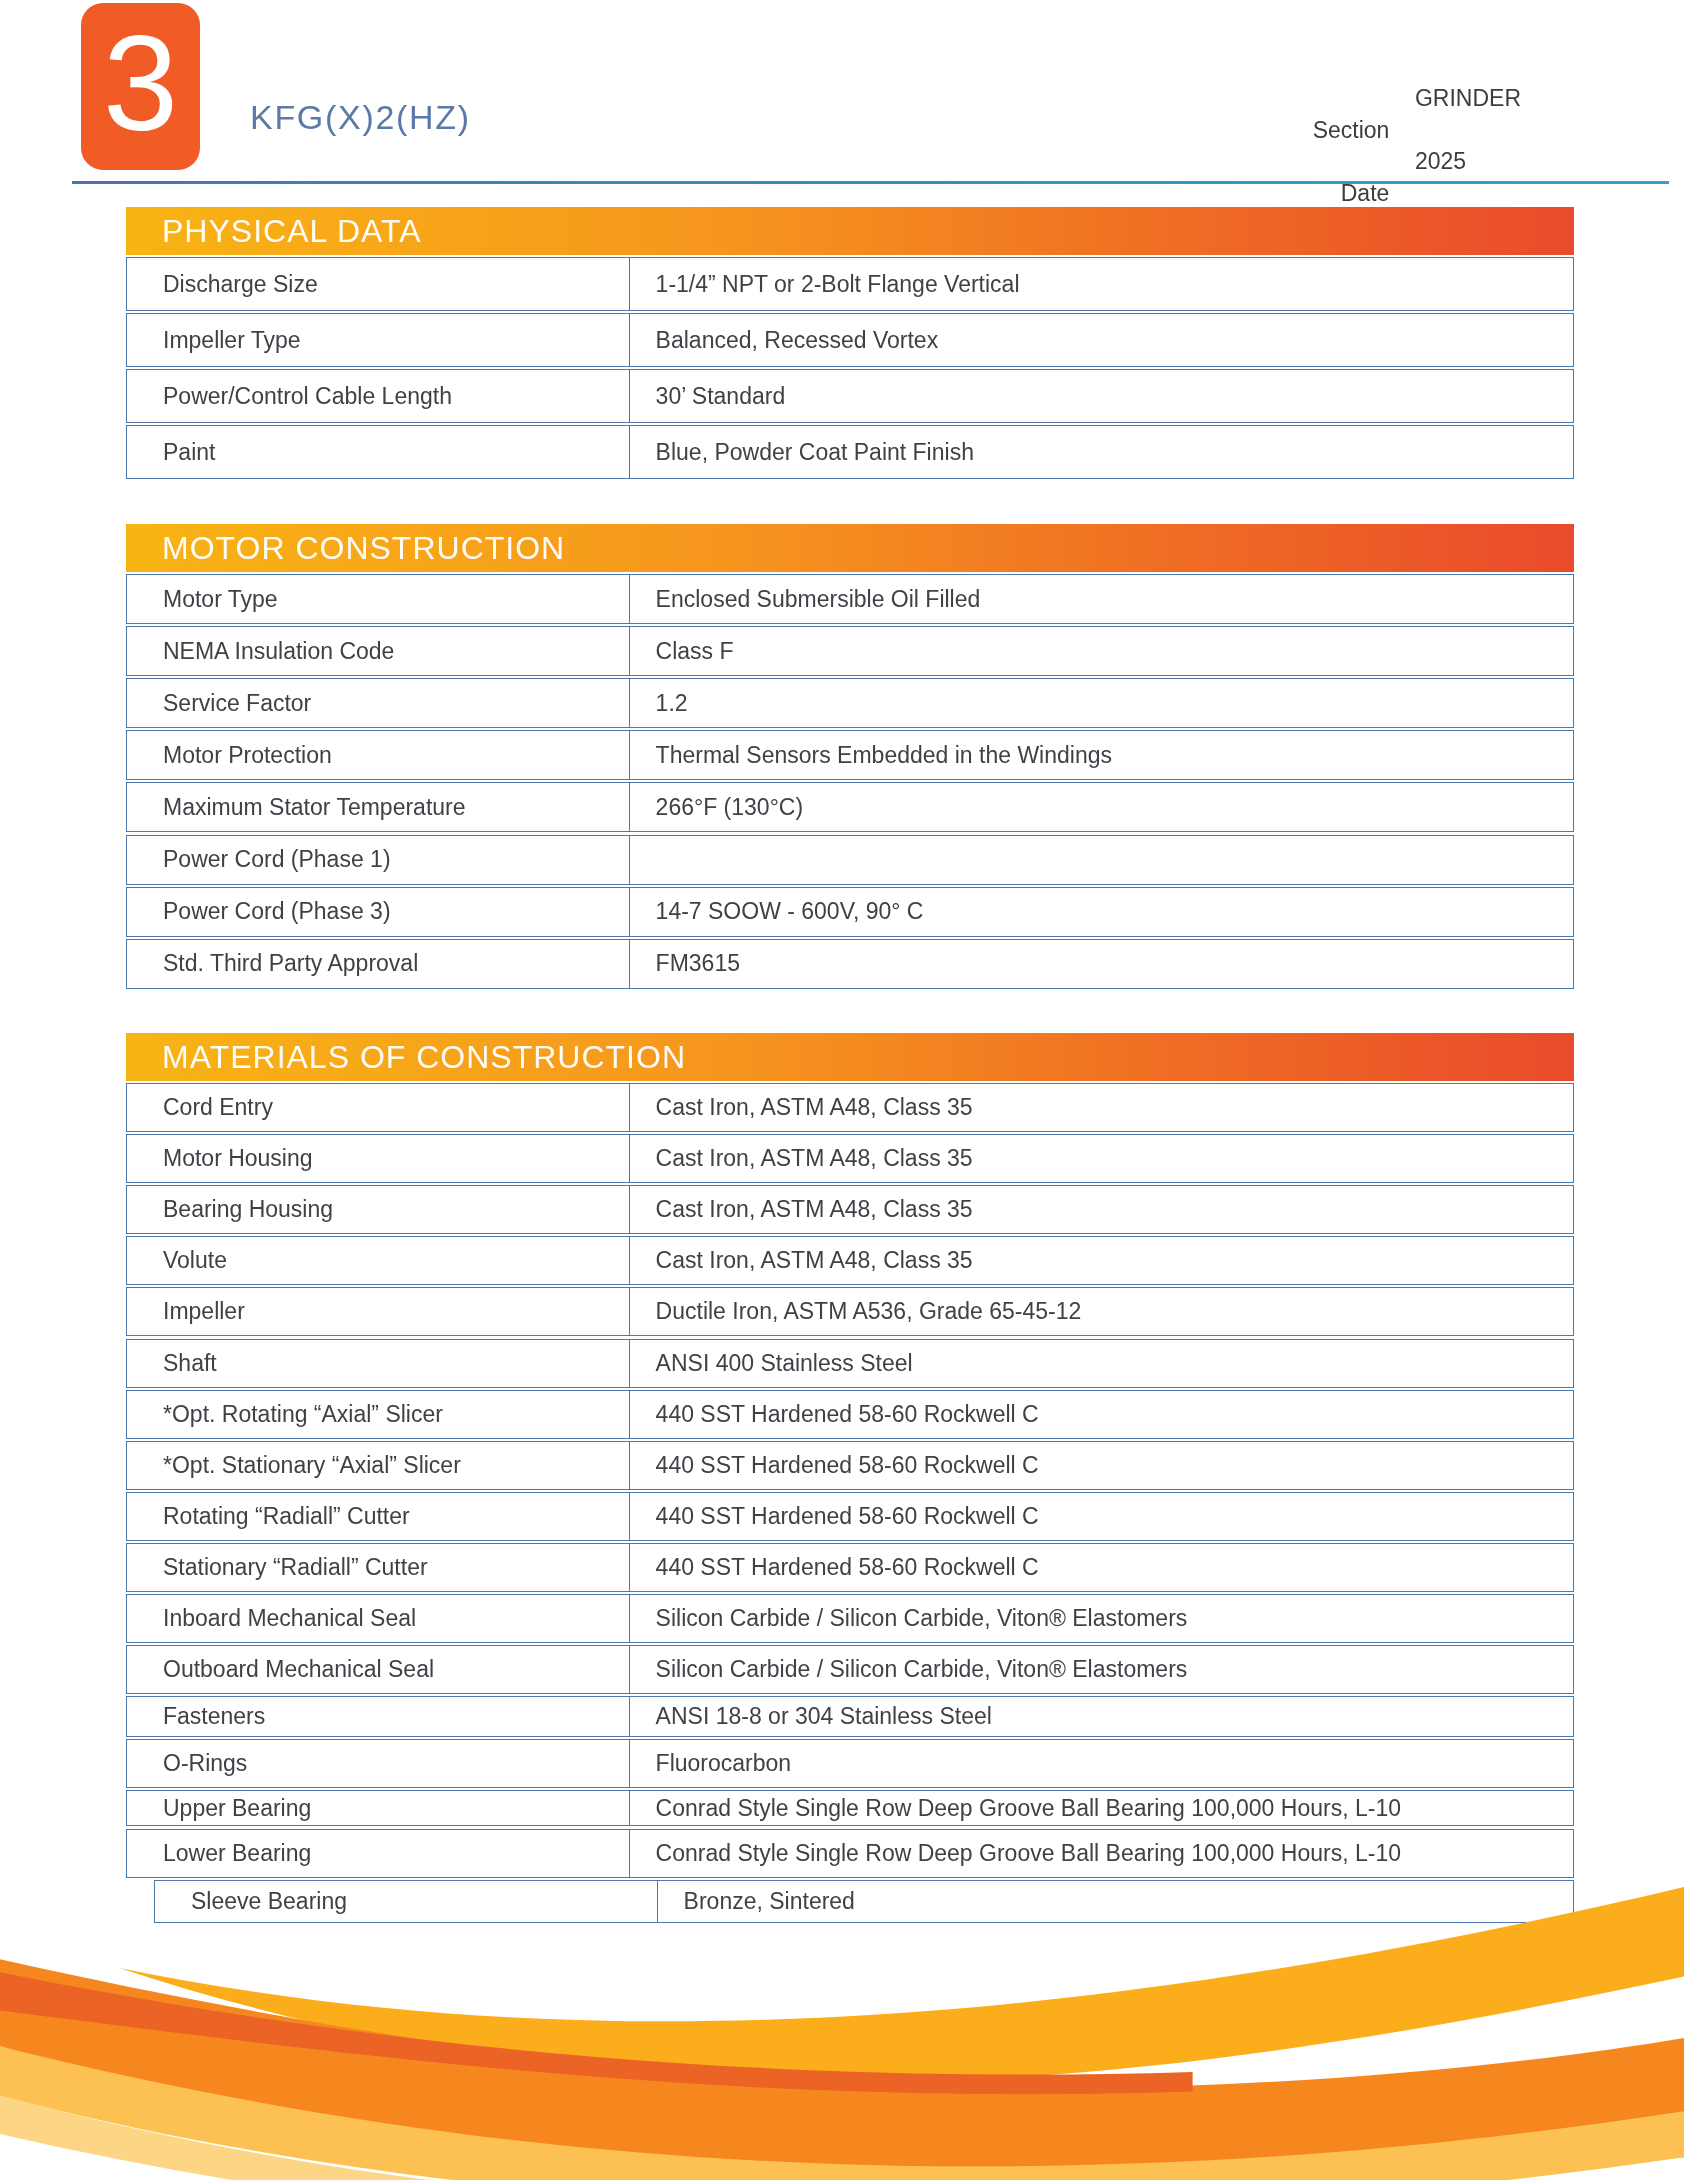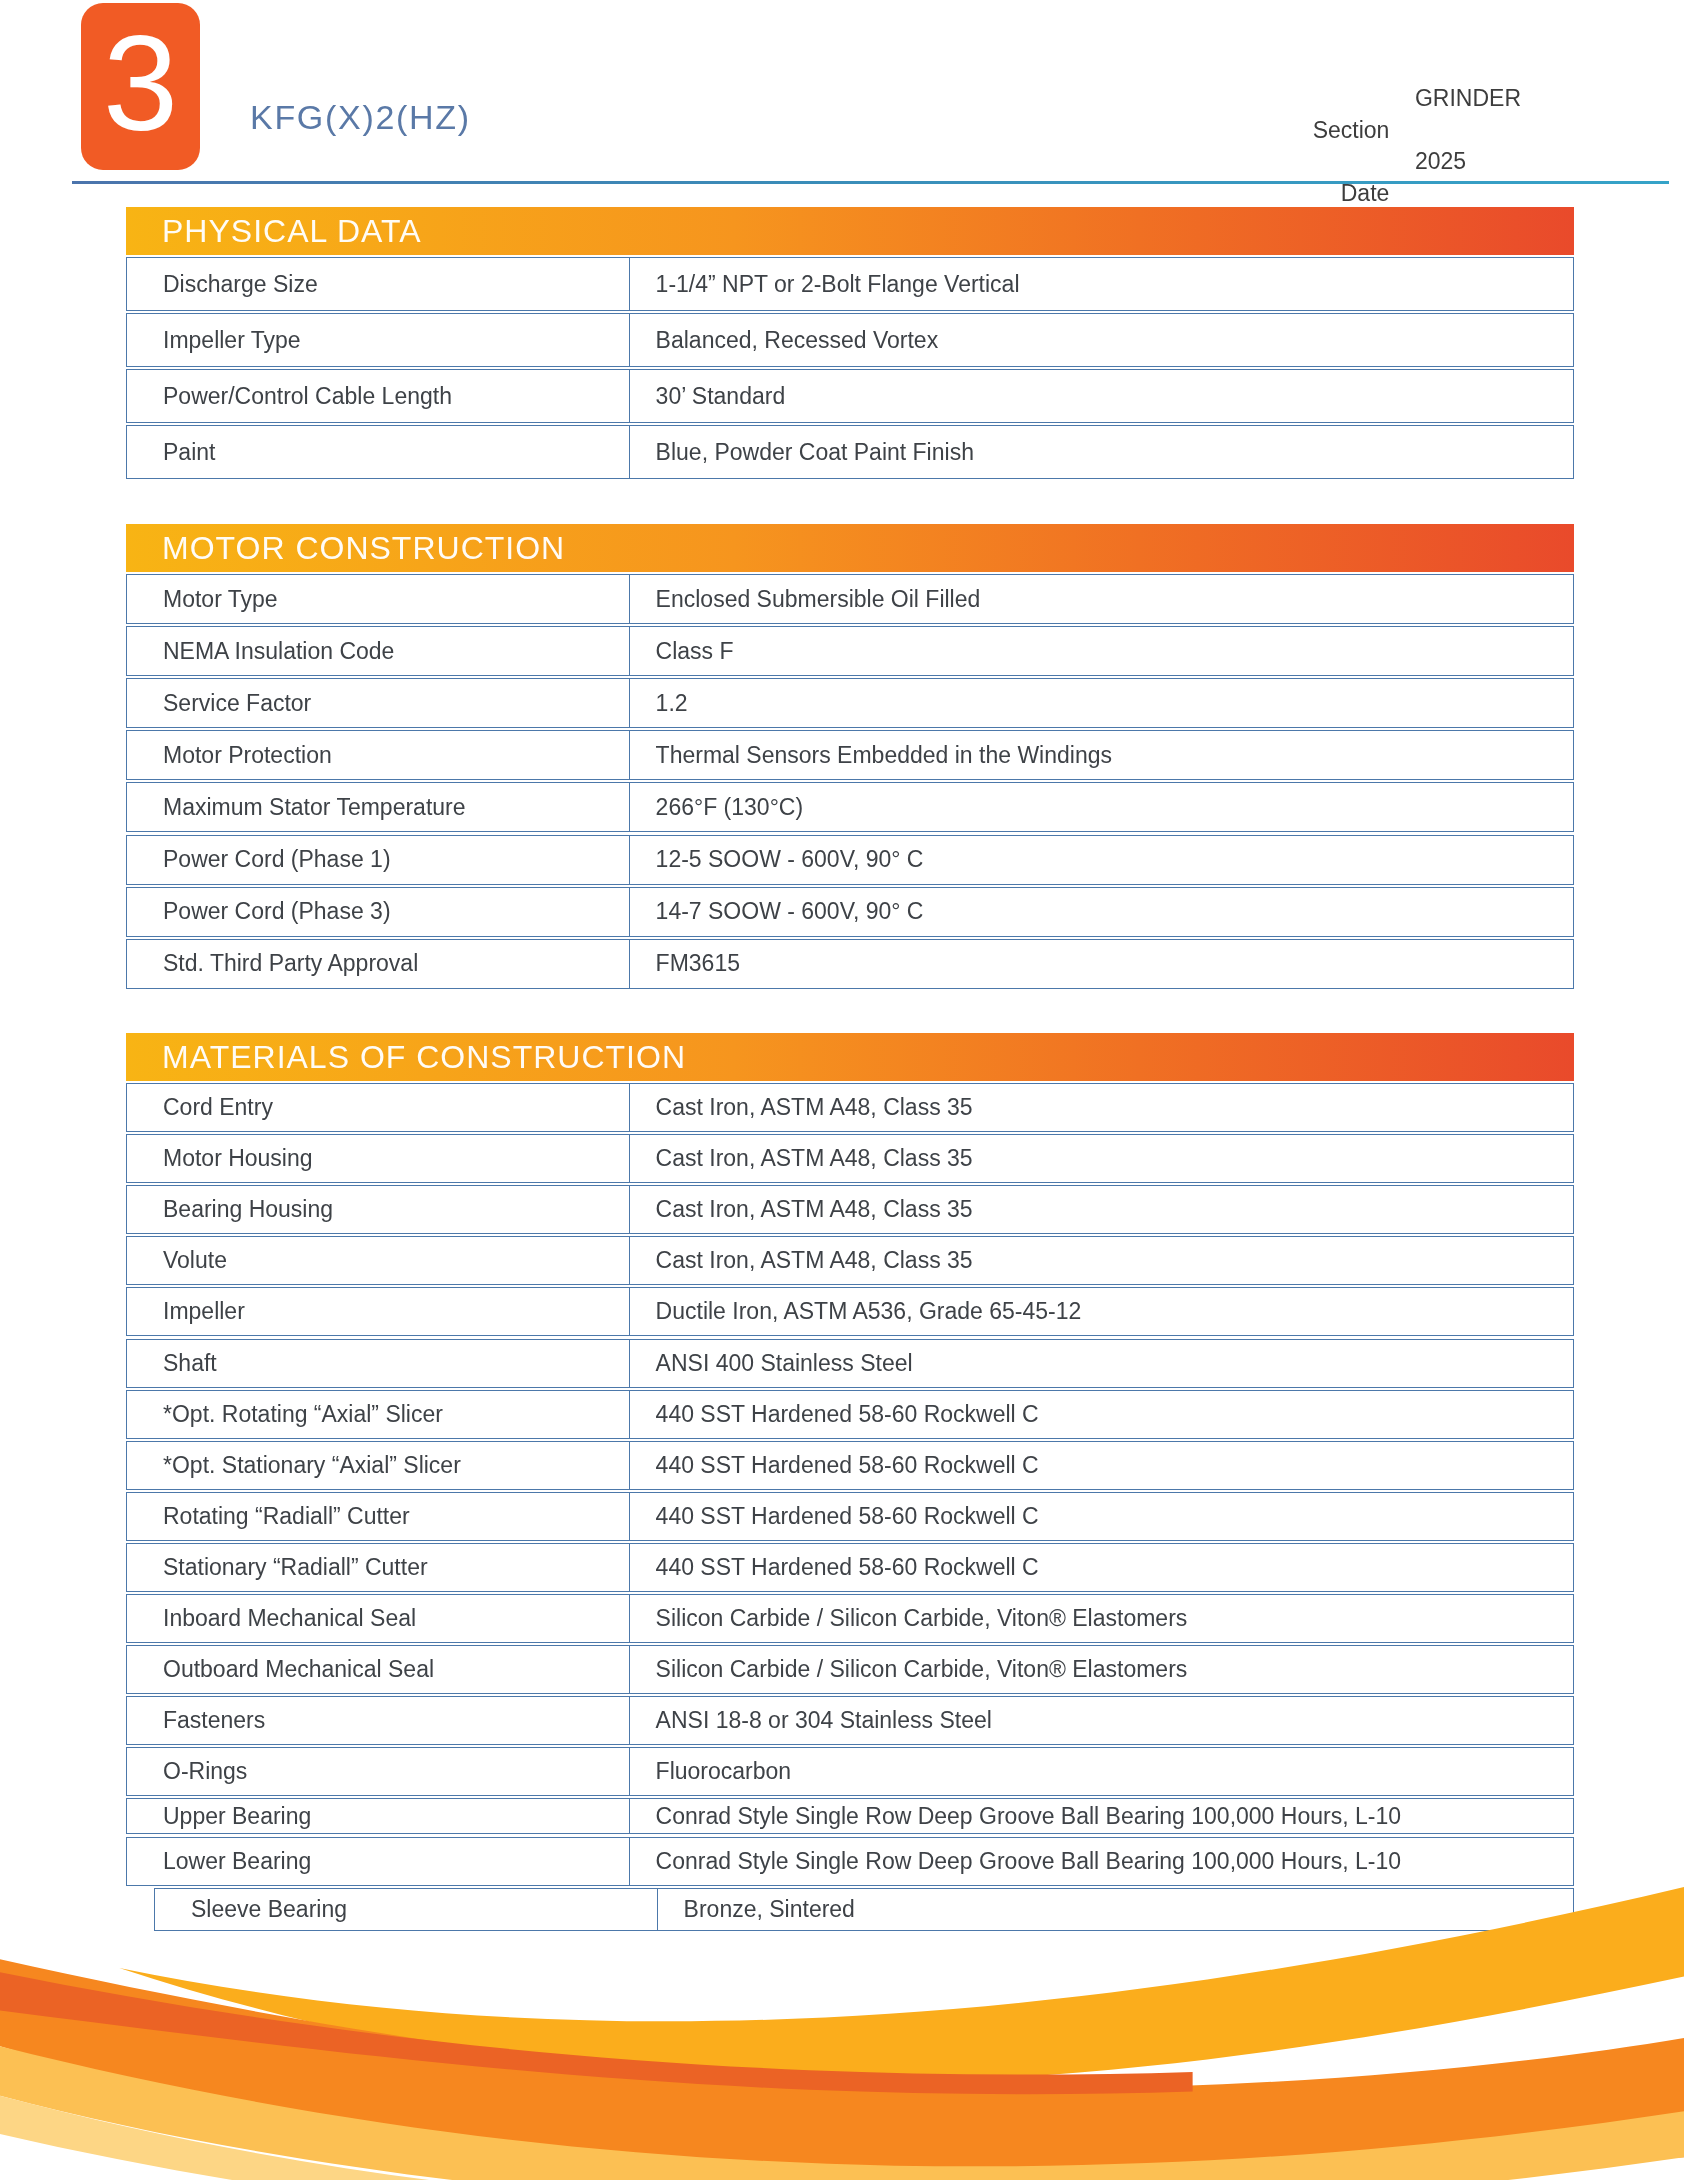--- a/index.html
+++ b/index.html
@@ -118,21 +118,20 @@
         <div class="spec-row" style="height: 50px;">
           <div class="c1">Motor Protection</div>
           <div class="c2">Thermal Sensors Embedded in the Windings</div>
         </div>
         <div class="spec-row" style="height: 50px;">
           <div class="c1">Maximum Stator Temperature</div>
           <div class="c2">266°F (130°C)</div>
         </div>
         <div class="spec-row" style="height: 50px;">
           <div class="c1">Power Cord (Phase 1)</div>
-          <div class="c2">12-5 SOOW - 600V, 90° C</div>
         </div>
         <div class="spec-row" style="height: 50px;">
           <div class="c1">Power Cord (Phase 3)</div>
           <div class="c2">14-7 SOOW - 600V, 90° C</div>
         </div>
         <div class="spec-row" style="height: 50px;">
           <div class="c1">Std. Third Party Approval</div>
           <div class="c2">FM3615</div>
         </div>
       </div>
@@ -181,21 +180,21 @@
           <div class="c2">440 SST Hardened 58-60 Rockwell C</div>
         </div>
         <div class="spec-row" style="height: 49px;">
           <div class="c1">Inboard Mechanical Seal</div>
           <div class="c2">Silicon Carbide / Silicon Carbide, Viton® Elastomers</div>
         </div>
         <div class="spec-row" style="height: 49px;">
           <div class="c1">Outboard Mechanical Seal</div>
           <div class="c2">Silicon Carbide / Silicon Carbide, Viton® Elastomers</div>
         </div>
-        <div class="spec-row" style="height: 49px;">
+        <div class="spec-row" style="height: 41px;">
           <div class="c1">Fasteners</div>
           <div class="c2">ANSI 18-8 or 304 Stainless Steel</div>
         </div>
         <div class="spec-row" style="height: 49px;">
           <div class="c1">O-Rings</div>
           <div class="c2">Fluorocarbon</div>
         </div>
         <div class="spec-row" style="height: 36px;">
           <div class="c1">Upper Bearing</div>
           <div class="c2">Conrad Style Single Row Deep Groove Ball Bearing 100,000 Hours, L-10</div>

